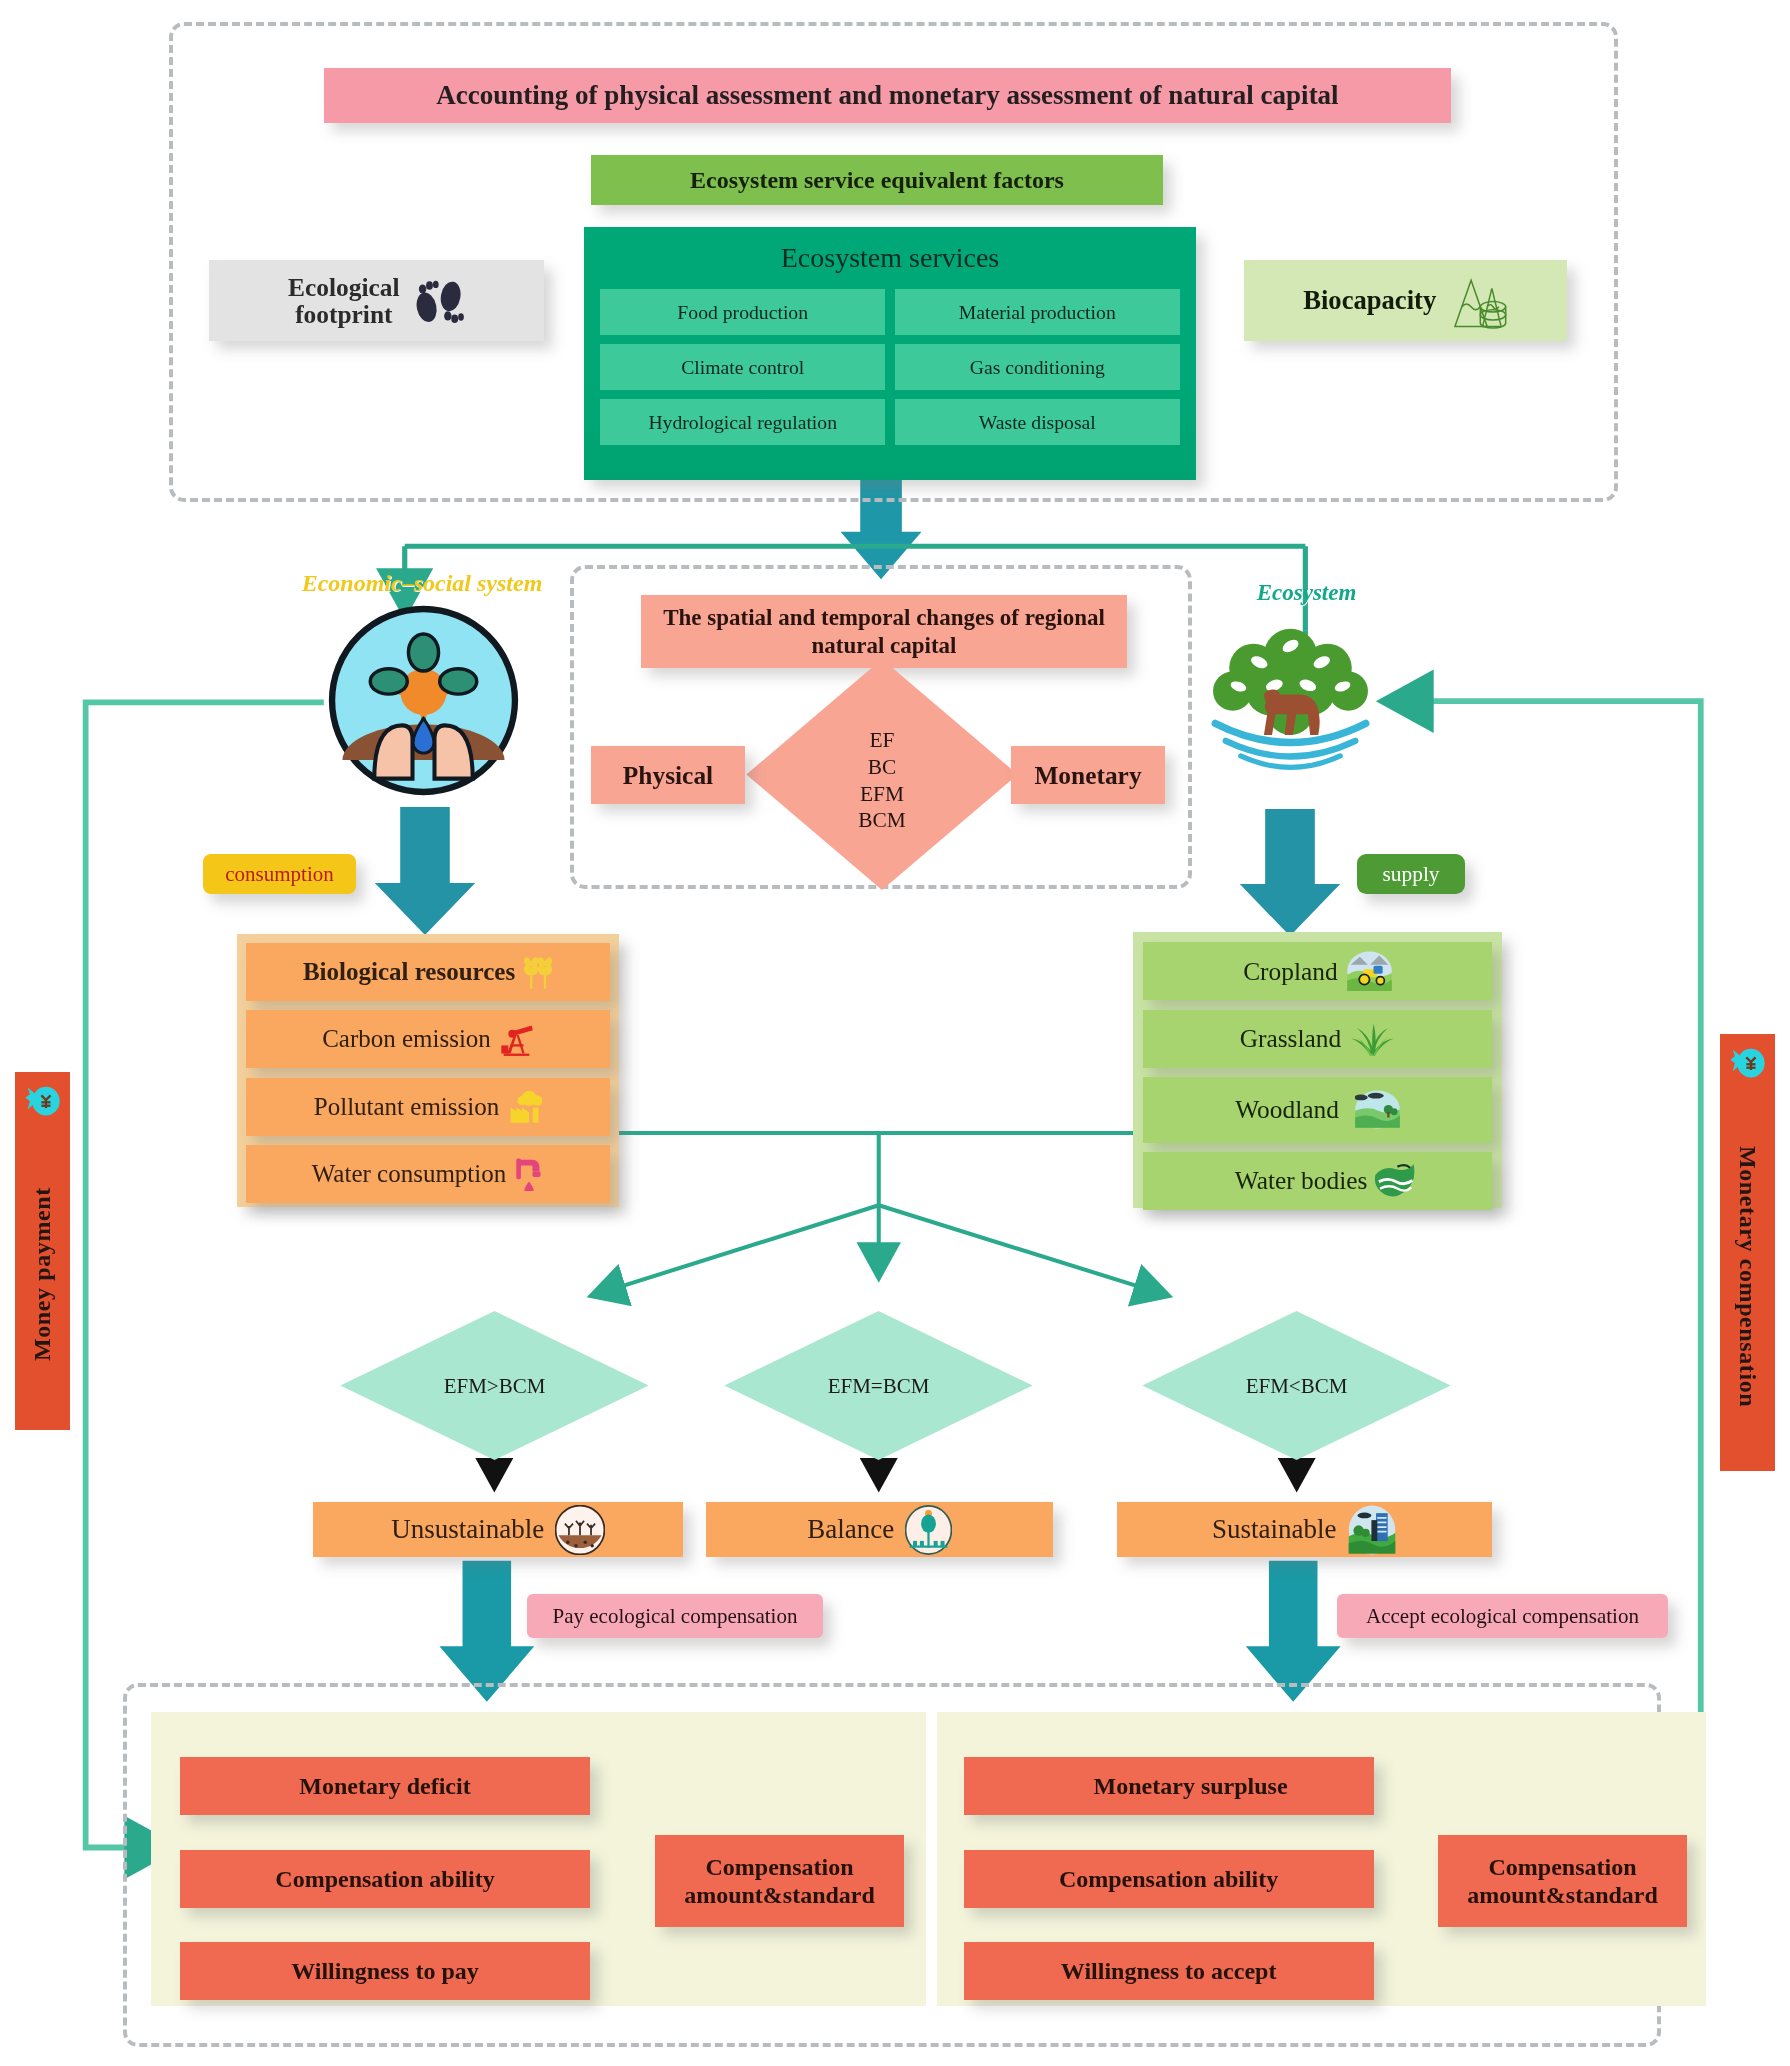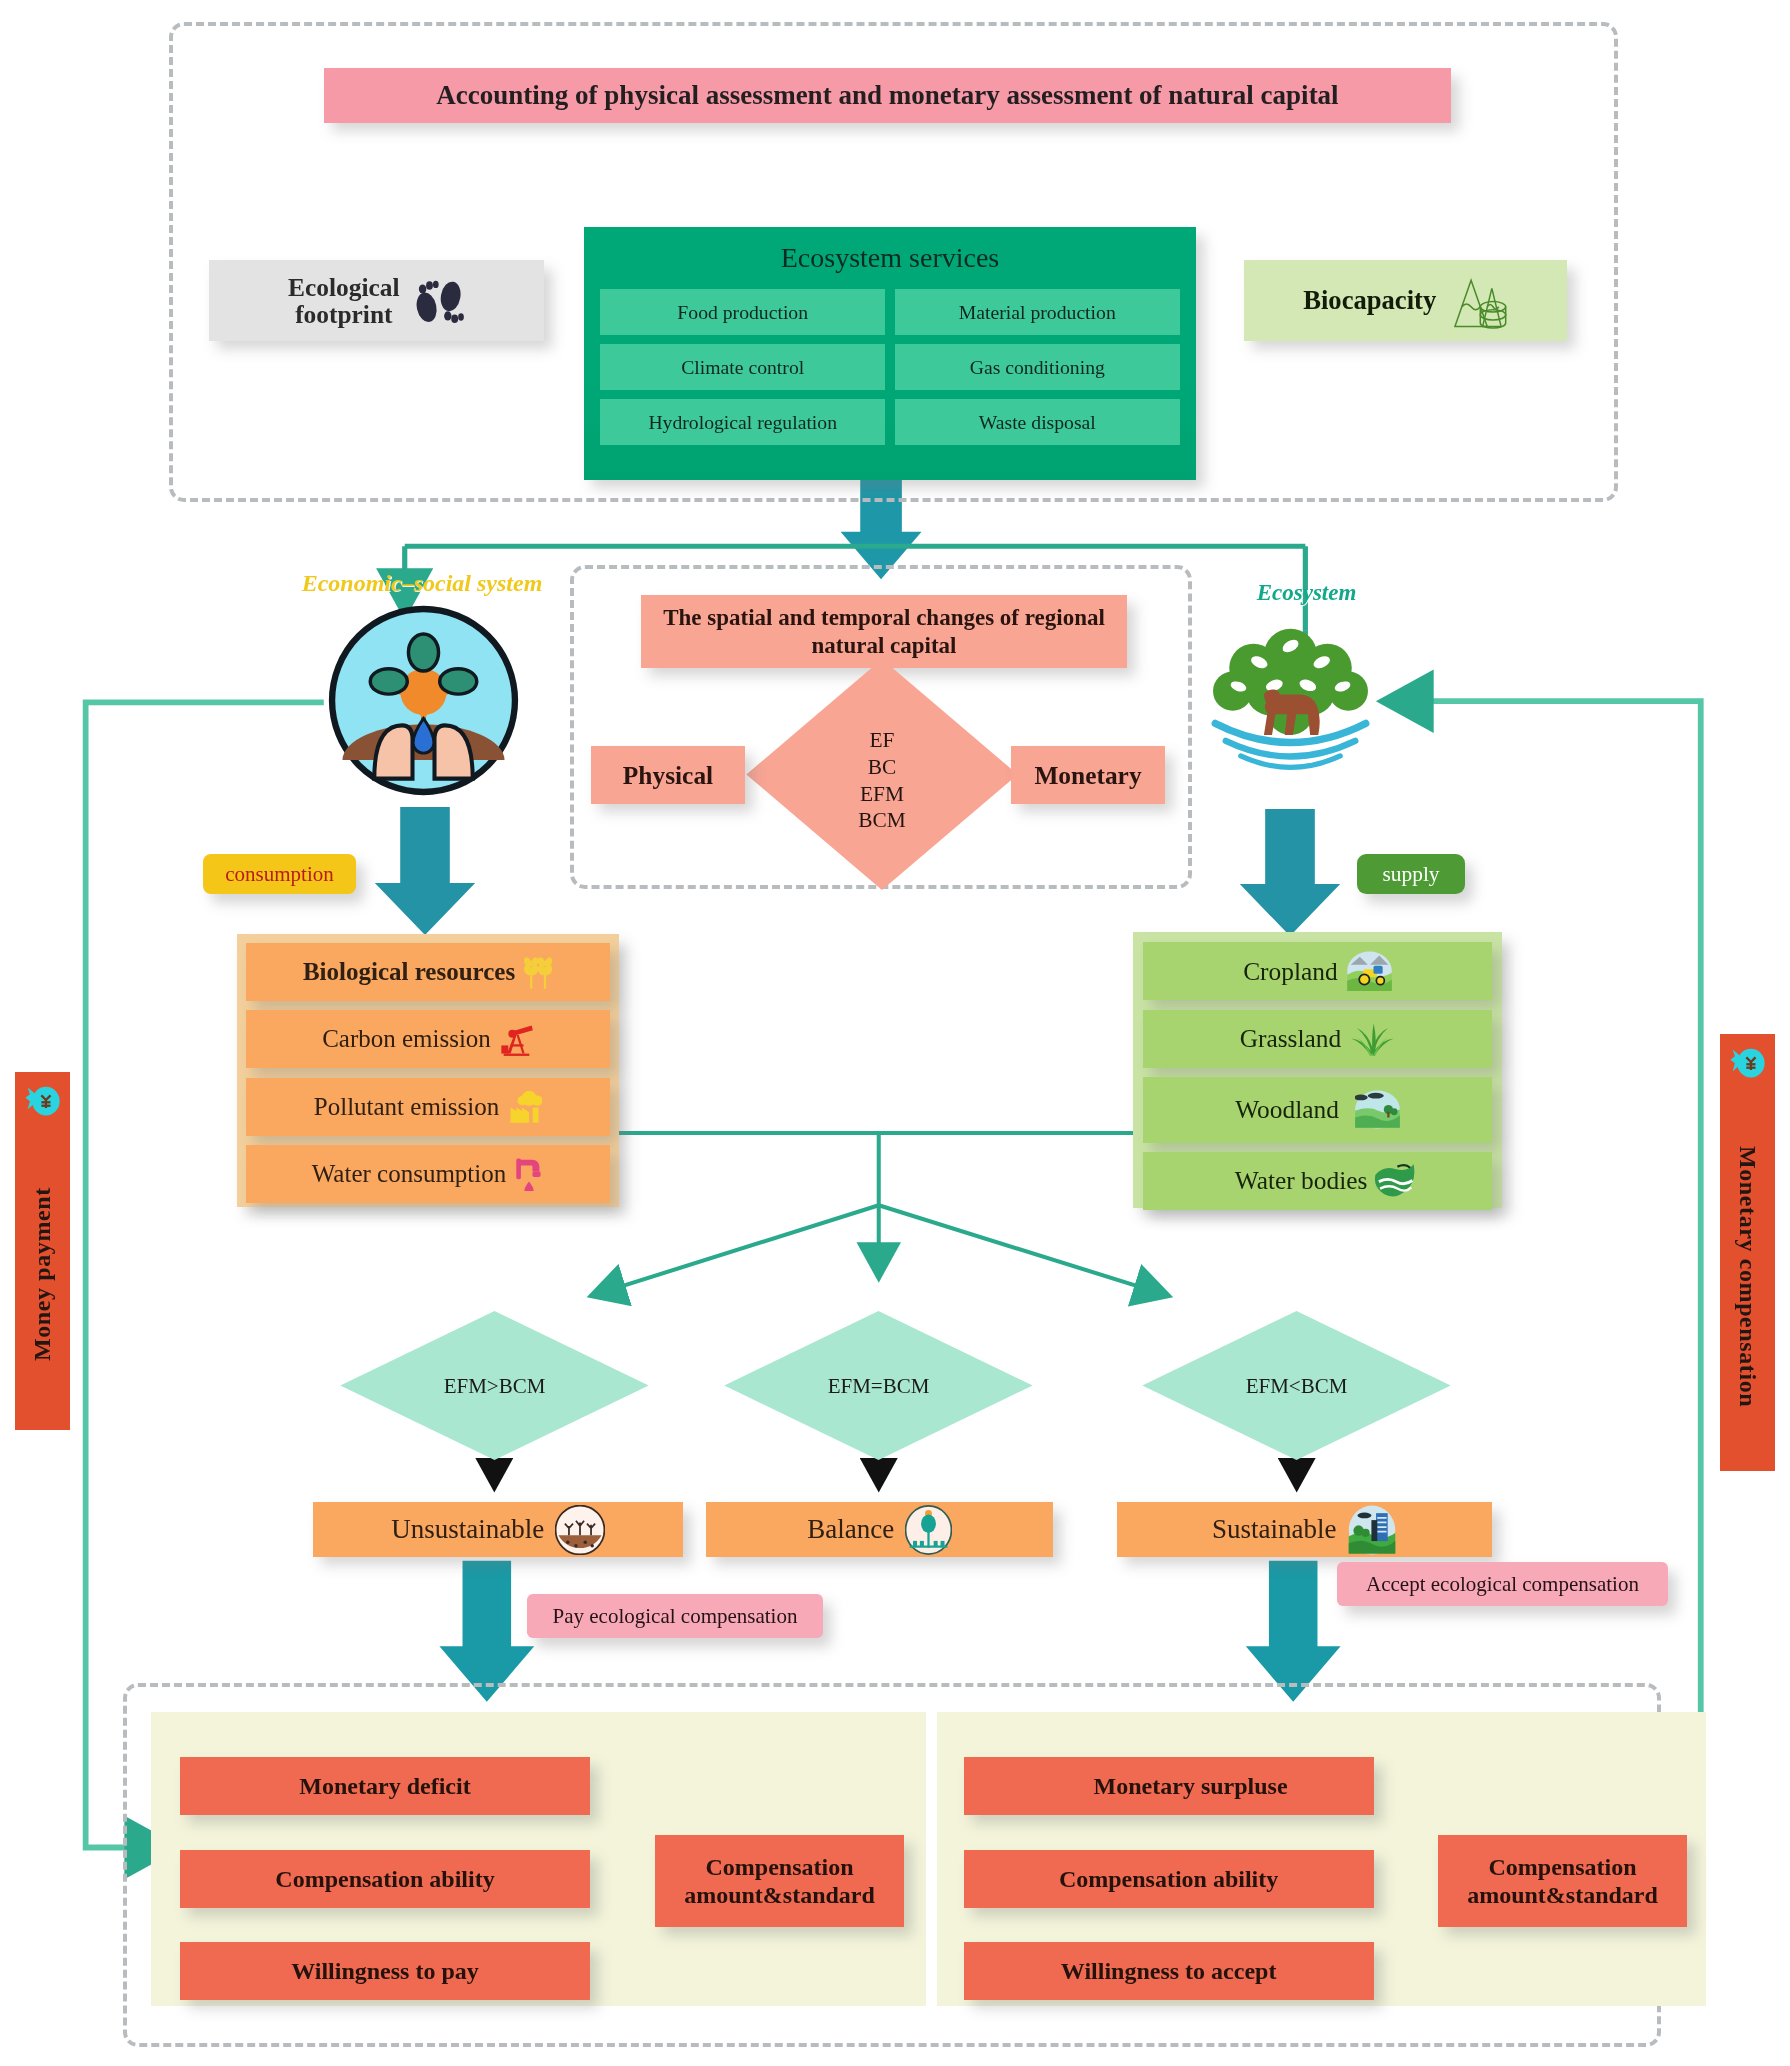--- a/index.html
+++ b/index.html
@@ -110,20 +110,21 @@
     </g>
     <g stroke="#e2573c" stroke-width="6" fill="none">
       <path d="M2408,3045 q26,0 26,30 v75 q0,30 26,30 q-26,0 -26,30 v75 q0,30 -26,30"></path>
     </g>
   </svg>
 
   <div class="abs dashed" style="left:169px;top:22px;width:1449px;height:480px;"></div>
 
   <div class="abs ctr title-pink shadowbox" style="left:324px;top:68px;width:1127px;height:55px;font-size:27px;">Accounting of physical assessment and monetary assessment of natural capital</div>
 
+  <div class="abs ctr green-factor shadowbox" style="left:591px;top:155px;width:572px;height:50px;font-size:24px;">Ecosystem service equivalent factors</div>
 
   <div class="abs ctr grey-box shadowbox" style="left:209px;top:260px;width:335px;height:81px;font-size:25.4px;gap:10.4px;">
     <span style="display:flex;flex-direction:column;line-height:1.06;">
       <span>Ecological</span>
       <span>footprint</span>
     </span>
     <span style="line-height:0;">
       <svg width="55" height="60" viewBox="0 0 96 104">
         <g fill="#2b2b40">
           <ellipse cx="29" cy="63" rx="17" ry="26" transform="rotate(-12 29 63)"></ellipse>
@@ -466,21 +467,21 @@
             <path d="M52,22 h16 M52,30 h16 M52,38 h16 M52,46 h16"></path>
           </g>
         <rect x="42" y="26" width="10" height="36" fill="#20303a"></rect>
         <circle cx="20" cy="44" r="9" fill="#2f8c34"></circle>
         <circle cx="32" cy="48" r="7" fill="#2f8c34"></circle>
       </svg>
     </span>
   </div>
 
   <div class="abs ctr pinktag shadowbox" style="left:527px;top:1594px;width:296px;height:44px;font-size:21px;">Pay ecological compensation</div>
-  <div class="abs ctr pinktag shadowbox" style="left:1337px;top:1562px;width:331px;height:44px;font-size:21px;">Accept ecological compensation</div>
+  <div class="abs ctr pinktag shadowbox" style="left:1337px;top:1594px;width:331px;height:44px;font-size:21px;">Accept ecological compensation</div>
 
   <div class="abs dashed" style="left:123px;top:1683px;width:1538px;height:364px;"></div>
 
   <div class="abs creampanel" style="left:151px;top:1712px;width:775px;height:294px;">
     <div class="abs ctr salmonrow shadowbox" style="left:29px;top:45px;width:410px;height:58px;font-size:24px;">Monetary deficit</div>
     <div class="abs ctr salmonrow shadowbox" style="left:29px;top:138px;width:410px;height:58px;font-size:24px;">Compensation ability</div>
     <div class="abs ctr salmonrow shadowbox" style="left:29px;top:230px;width:410px;height:58px;font-size:24px;">Willingness to pay</div>
     <div class="abs ctr salmonrow shadowbox" style="left:504px;top:123px;width:249px;height:92px;font-size:24px;padding:0 8px;line-height:1.18;">Compensation amount&amp;standard</div>
   </div>
 

